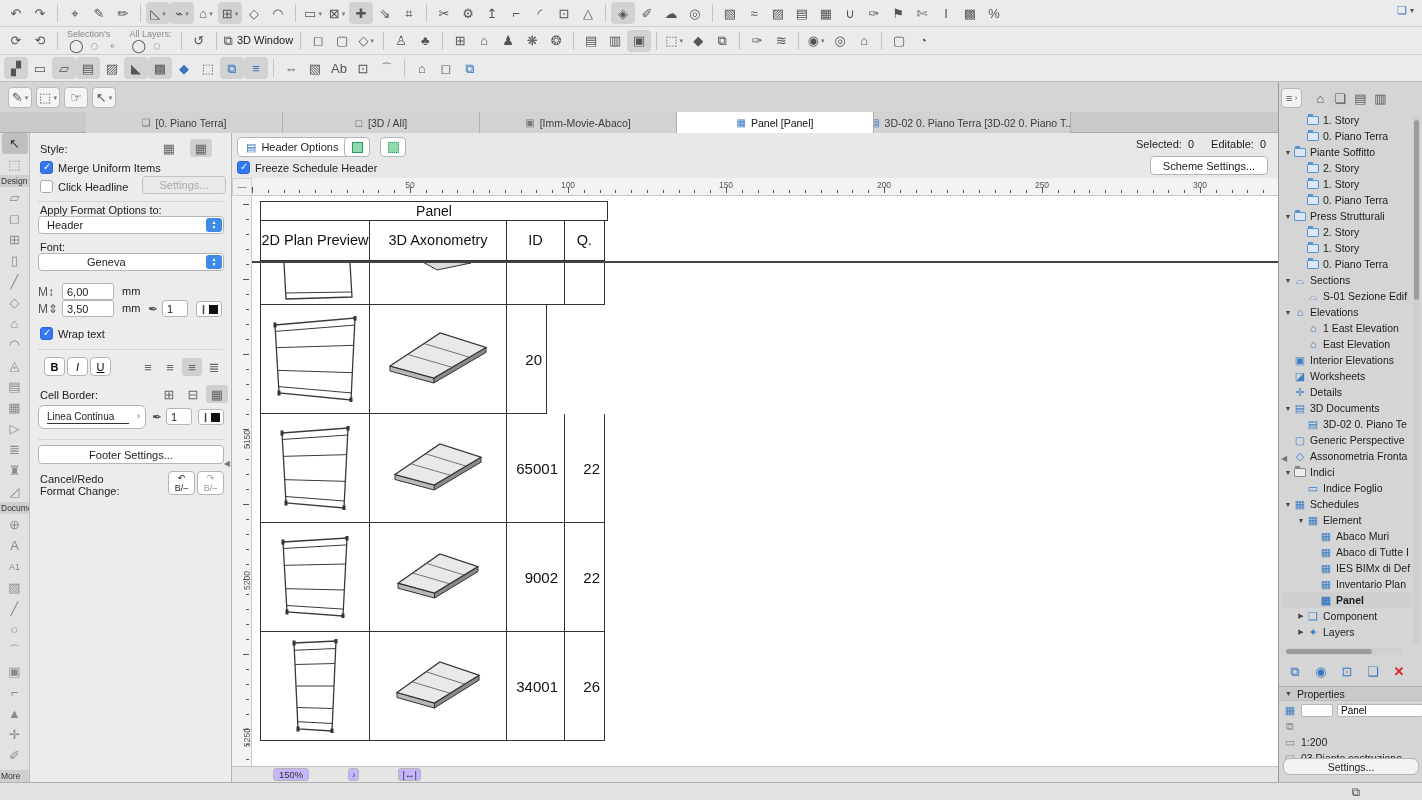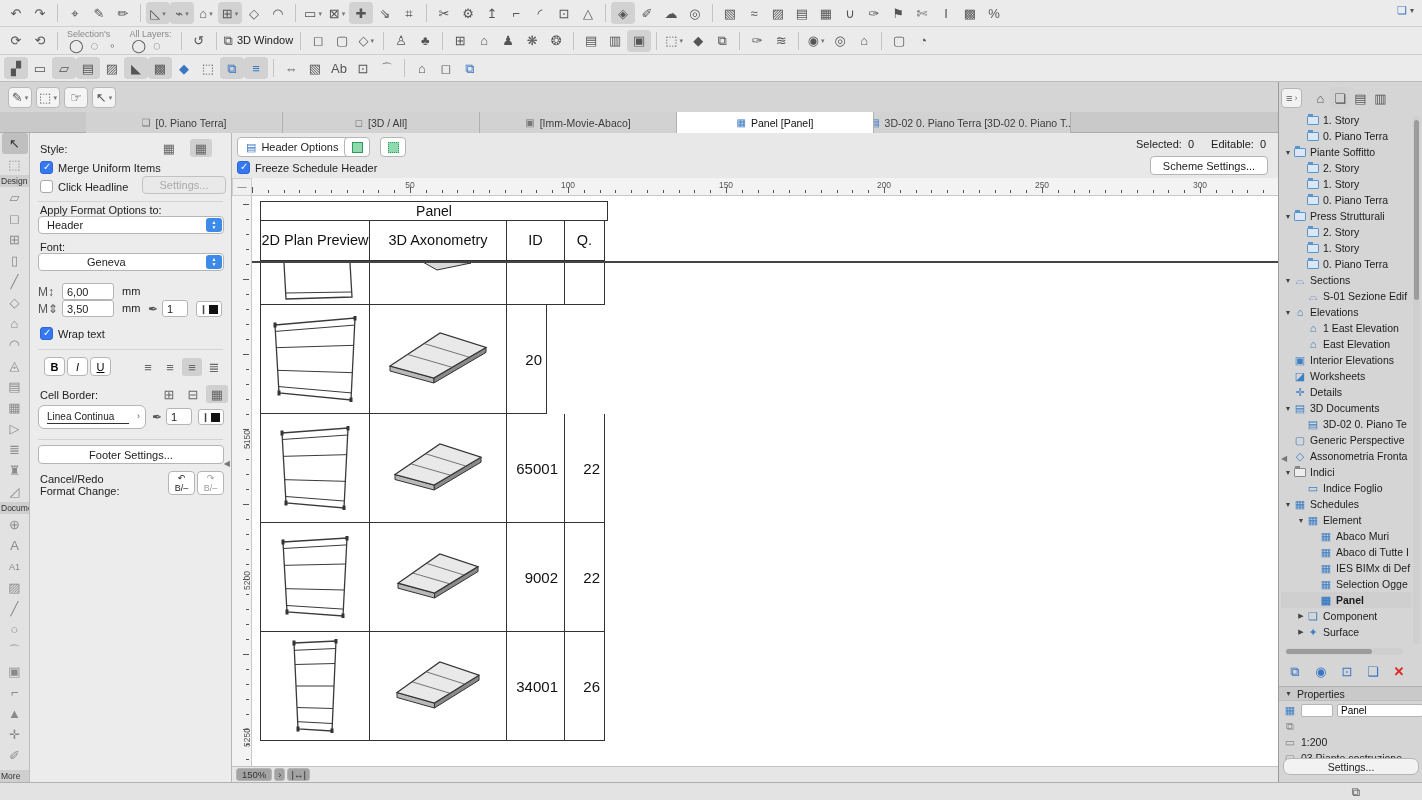--- a/index.html
+++ b/index.html
@@ -118,22 +118,22 @@
     justify-content:center; text-align:center; font-size:14.5px; color:#111; height:40px; line-height:1.15; }
   .s-h:first-child { margin-left:0; }
   .s-row { display:flex; }
   .s-c { border:1px solid #333; border-top:none; margin-left:-1px; position:relative;
     display:flex; align-items:center; justify-content:center; }
   .s-c:first-child { margin-left:0; }
   .s-num { width:100%; text-align:right; font-size:15px; color:#111; padding-right:6px; }
 
   #zoombar { position:absolute; left:0; top:633px; width:100%; height:16px; background:#e6e6e6;
     border-top:1px solid #c2c2c2; display:flex; align-items:center; gap:2px; padding-left:4px; }
-  .zctl { height:13px; background:#a3a3a3; border:1px solid #b5b5b5; border-radius:3px; font-size:9.5px;
-    color:#333; display:flex; align-items:center; padding:0 5px; }
+  .zctl { height:13px; background:#c4b5fd; border:1px solid #b5b5b5; border-radius:3px; font-size:9.5px;
+    color:#333; display:flex; align-items:center; padding:0 5px;margin-left:37px; }
 
   
   #right { top:82px; left:1278px; width:144px; height:700px; background:#d5d5d5; border-left:1px solid #9a9a9a; }
   #nav-header { position:absolute; top:4px; left:2px; width:140px; height:24px; display:flex; align-items:center; }
   #nav-menu { background:#f2f2f2; border:1px solid #b5b5b5; border-radius:4px; height:20px; display:flex;
     align-items:center; font-size:11px; color:#555; padding:0 4px; gap:2px; }
   #nav-views { display:flex; margin-left:8px; }
   #nav-views .tb-btn { min-width:20px; font-size:12px; }
   #nav-tree { position:absolute; top:30px; left:2px; width:130px; height:534px; overflow:hidden; }
   .nav-row { height:16px; display:flex; align-items:center; font-size:10.5px; color:#1c1c1c; white-space:nowrap;
@@ -1165,36 +1165,36 @@
         <span>Abaco di Tutte I</span>
       </div>
       <div class="nav-row" style="padding-left: 28px;">
         <span class="nav-arrow"></span>
         <span class="nglyph">▦</span>
         <span>IES BIMx di Def</span>
       </div>
       <div class="nav-row" style="padding-left: 28px;">
         <span class="nav-arrow"></span>
         <span class="nglyph">▦</span>
-        <span>Selection Ogge</span>
+        <span>Inventario Plan</span>
       </div>
       <div class="nav-row sel" style="padding-left: 28px;">
         <span class="nav-arrow"></span>
         <span class="nglyph">▦</span>
         <span>Panel</span>
       </div>
       <div class="nav-row" style="padding-left: 15px;">
         <span class="nav-arrow">▶</span>
         <span class="nglyph">❏</span>
         <span>Component</span>
       </div>
       <div class="nav-row" style="padding-left: 15px;">
         <span class="nav-arrow">▶</span>
         <span class="nglyph">✦</span>
-        <span>Surface</span>
+        <span>Layers</span>
       </div>
     </div>
   <div id="tree-vscroll">
       <div id="tree-vthumb"></div>
     </div>
   <div id="tree-hscroll">
       <div id="tree-hthumb"></div>
     </div>
   <div id="nav-actions">
       <button class="tb-btn">

